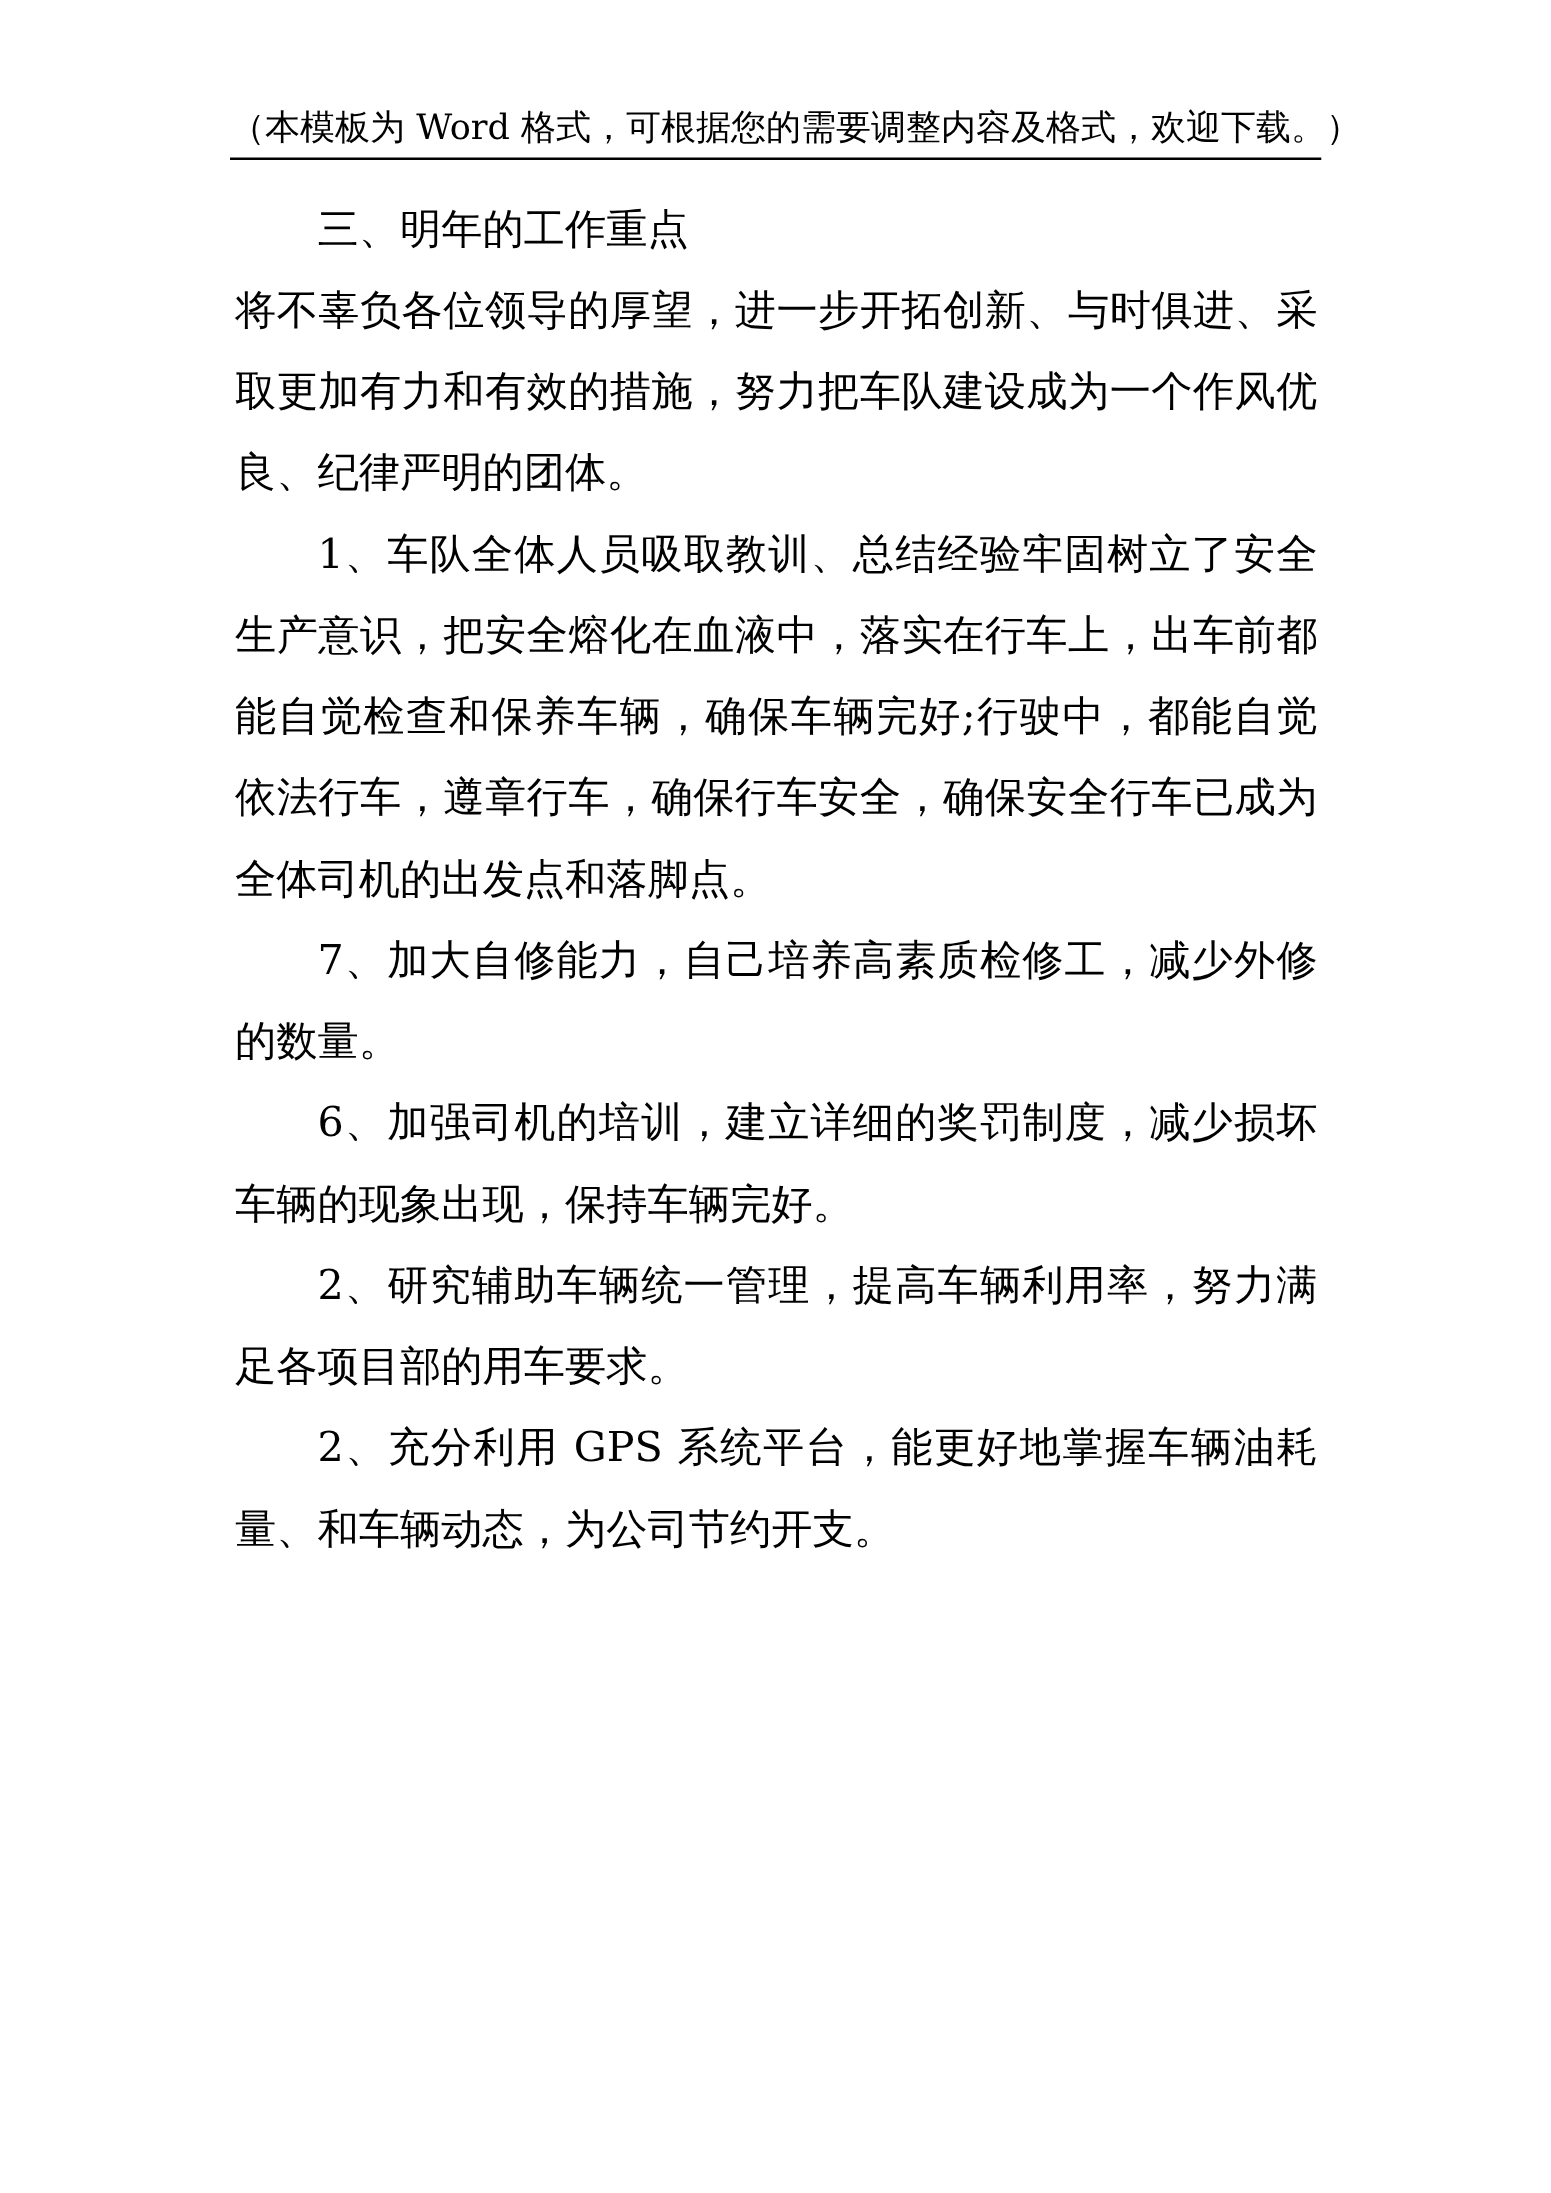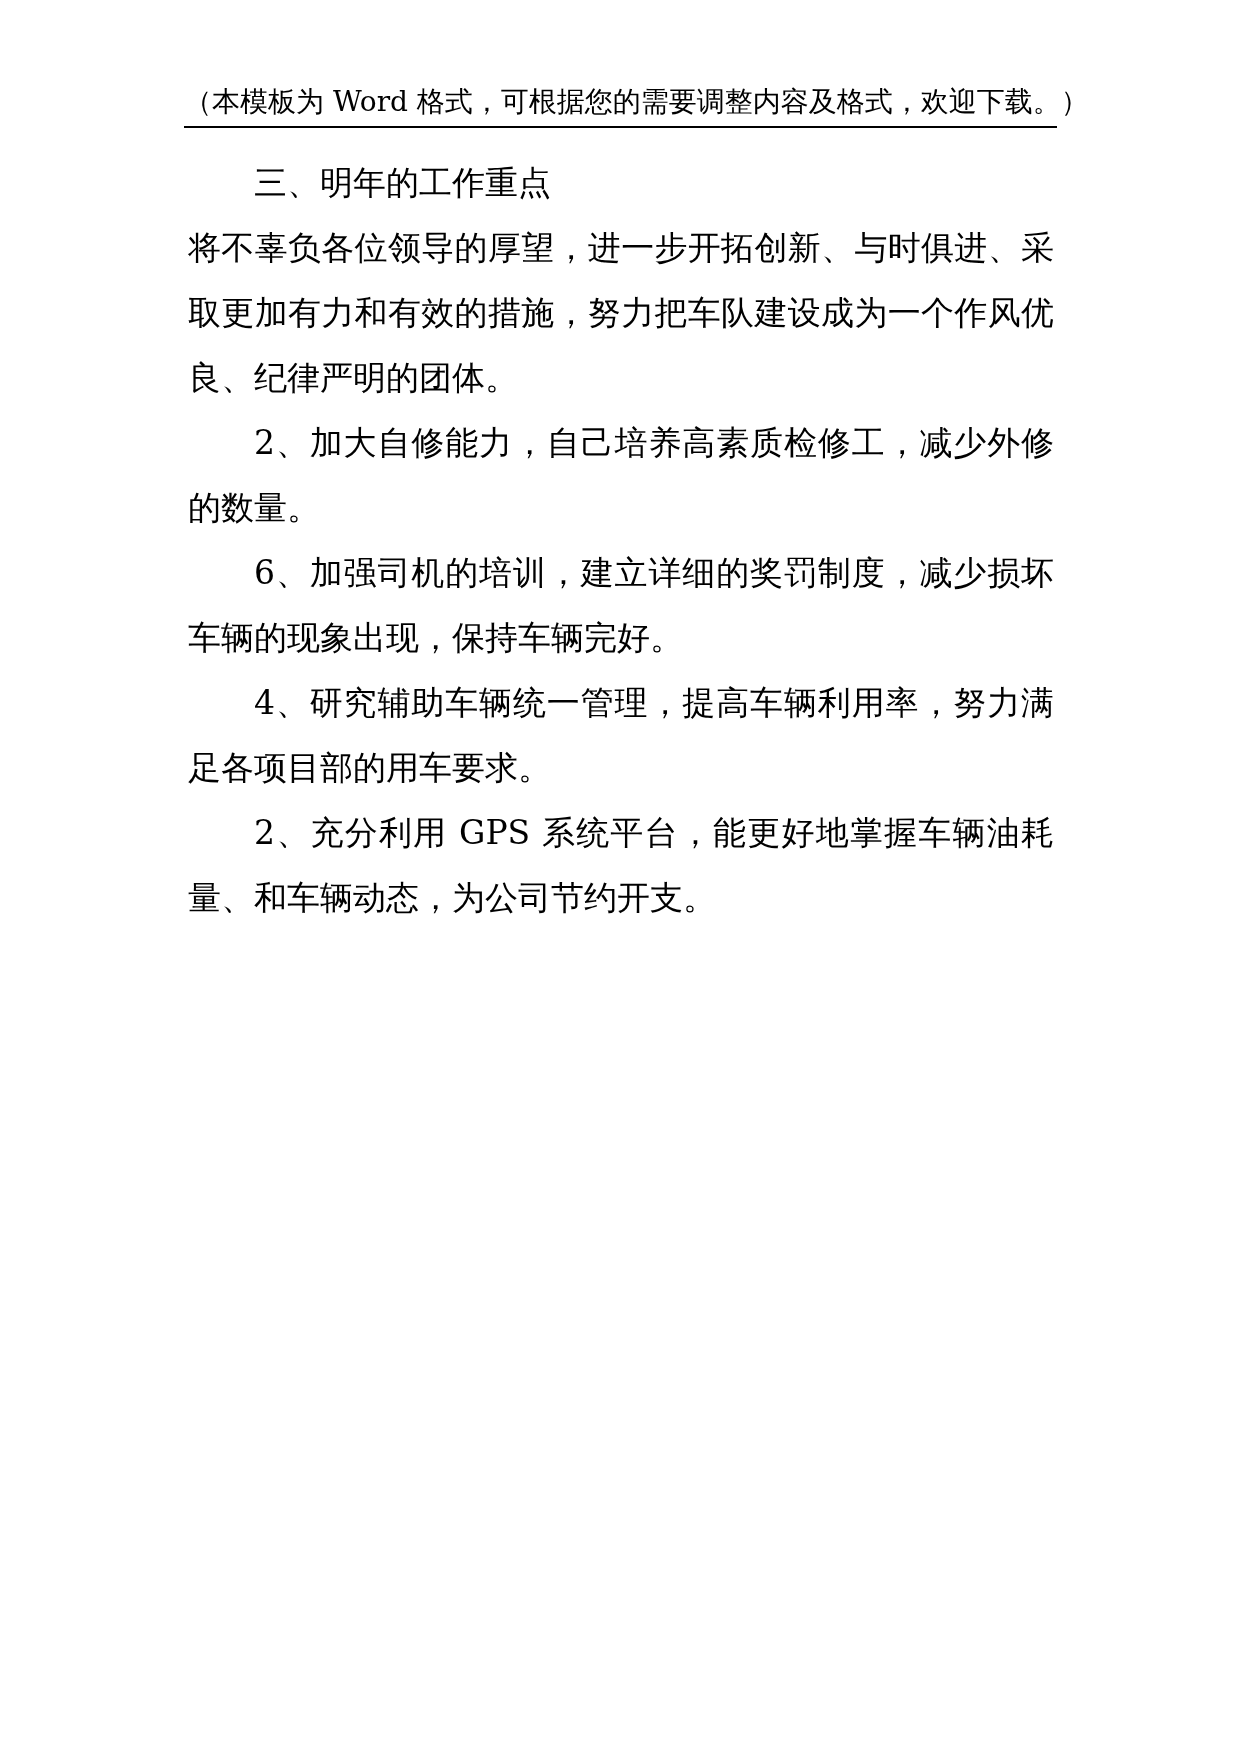--- a/index.html
+++ b/index.html
@@ -58,23 +58,24 @@
 
 <div class="page">
 
   <div class="doc-header">
     <span>（本模板为 Word 格式，可根据您的需要调整内容及格式，欢迎下载。）</span>
   </div>
 
   <div class="doc-body">
     <p class="para indent">三、明年的工作重点</p>
     <p class="para">将不辜负各位领导的厚望，进一步开拓创新、与时俱进、采取更加有力和有效的措施，努力把车队建设成为一个作风优良、纪律严明的团体。</p>
-    <p class="para indent">2、加大自修能力，自己培养高素质检修工，减少外修的数量。</p>
+    <p class="para indent">1、车队全体人员吸取教训、总结经验牢固树立了安全生产意识，把安全熔化在血液中，落实在行车上，出车前都能自觉检查和保养车辆，确保车辆完好;行驶中，都能自觉依法行车，遵章行车，确保行车安全，确保安全行车已成为全体司机的出发点和落脚点。</p>
+    <p class="para indent">7、加大自修能力，自己培养高素质检修工，减少外修的数量。</p>
     <p class="para indent">6、加强司机的培训，建立详细的奖罚制度，减少损坏车辆的现象出现，保持车辆完好。</p>
-    <p class="para indent">4、研究辅助车辆统一管理，提高车辆利用率，努力满足各项目部的用车要求。</p>
+    <p class="para indent">2、研究辅助车辆统一管理，提高车辆利用率，努力满足各项目部的用车要求。</p>
     <p class="para indent">2、充分利用 GPS 系统平台，能更好地掌握车辆油耗量、和车辆动态，为公司节约开支。</p>
   </div>
 
   <div class="doc-footer">
     <span>3</span>
   </div>
 
 </div>
 
 </body></html>

